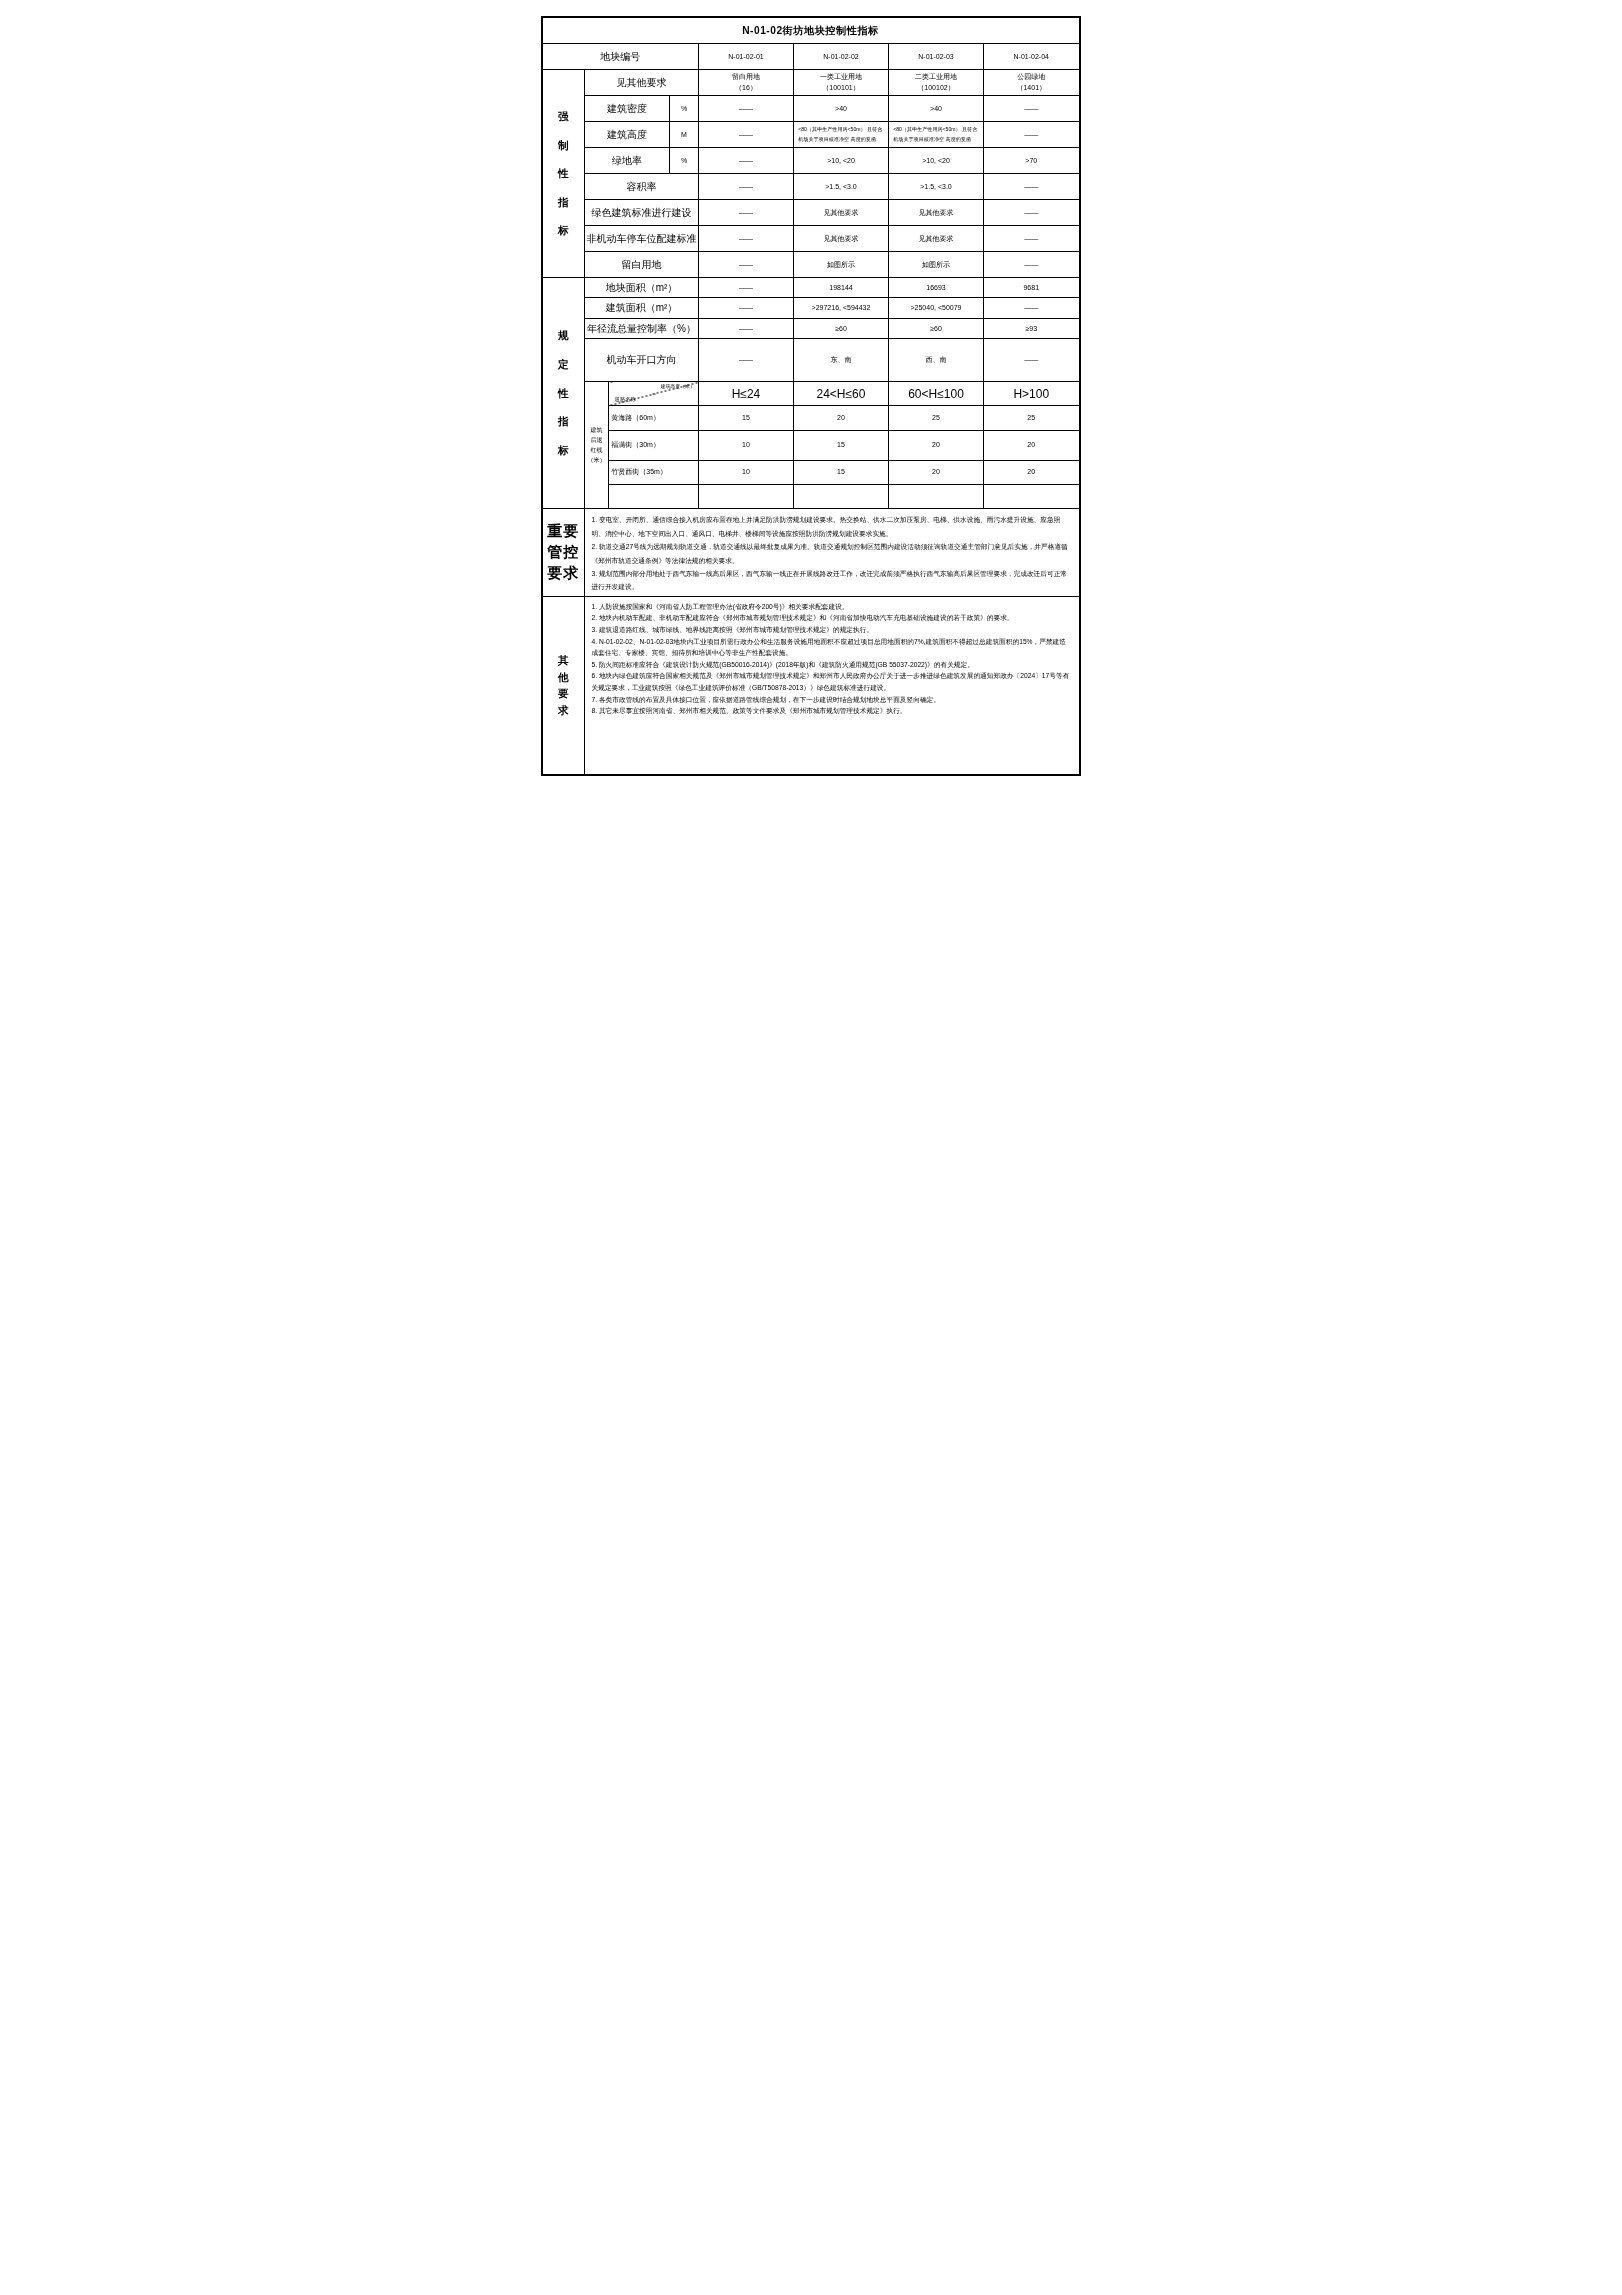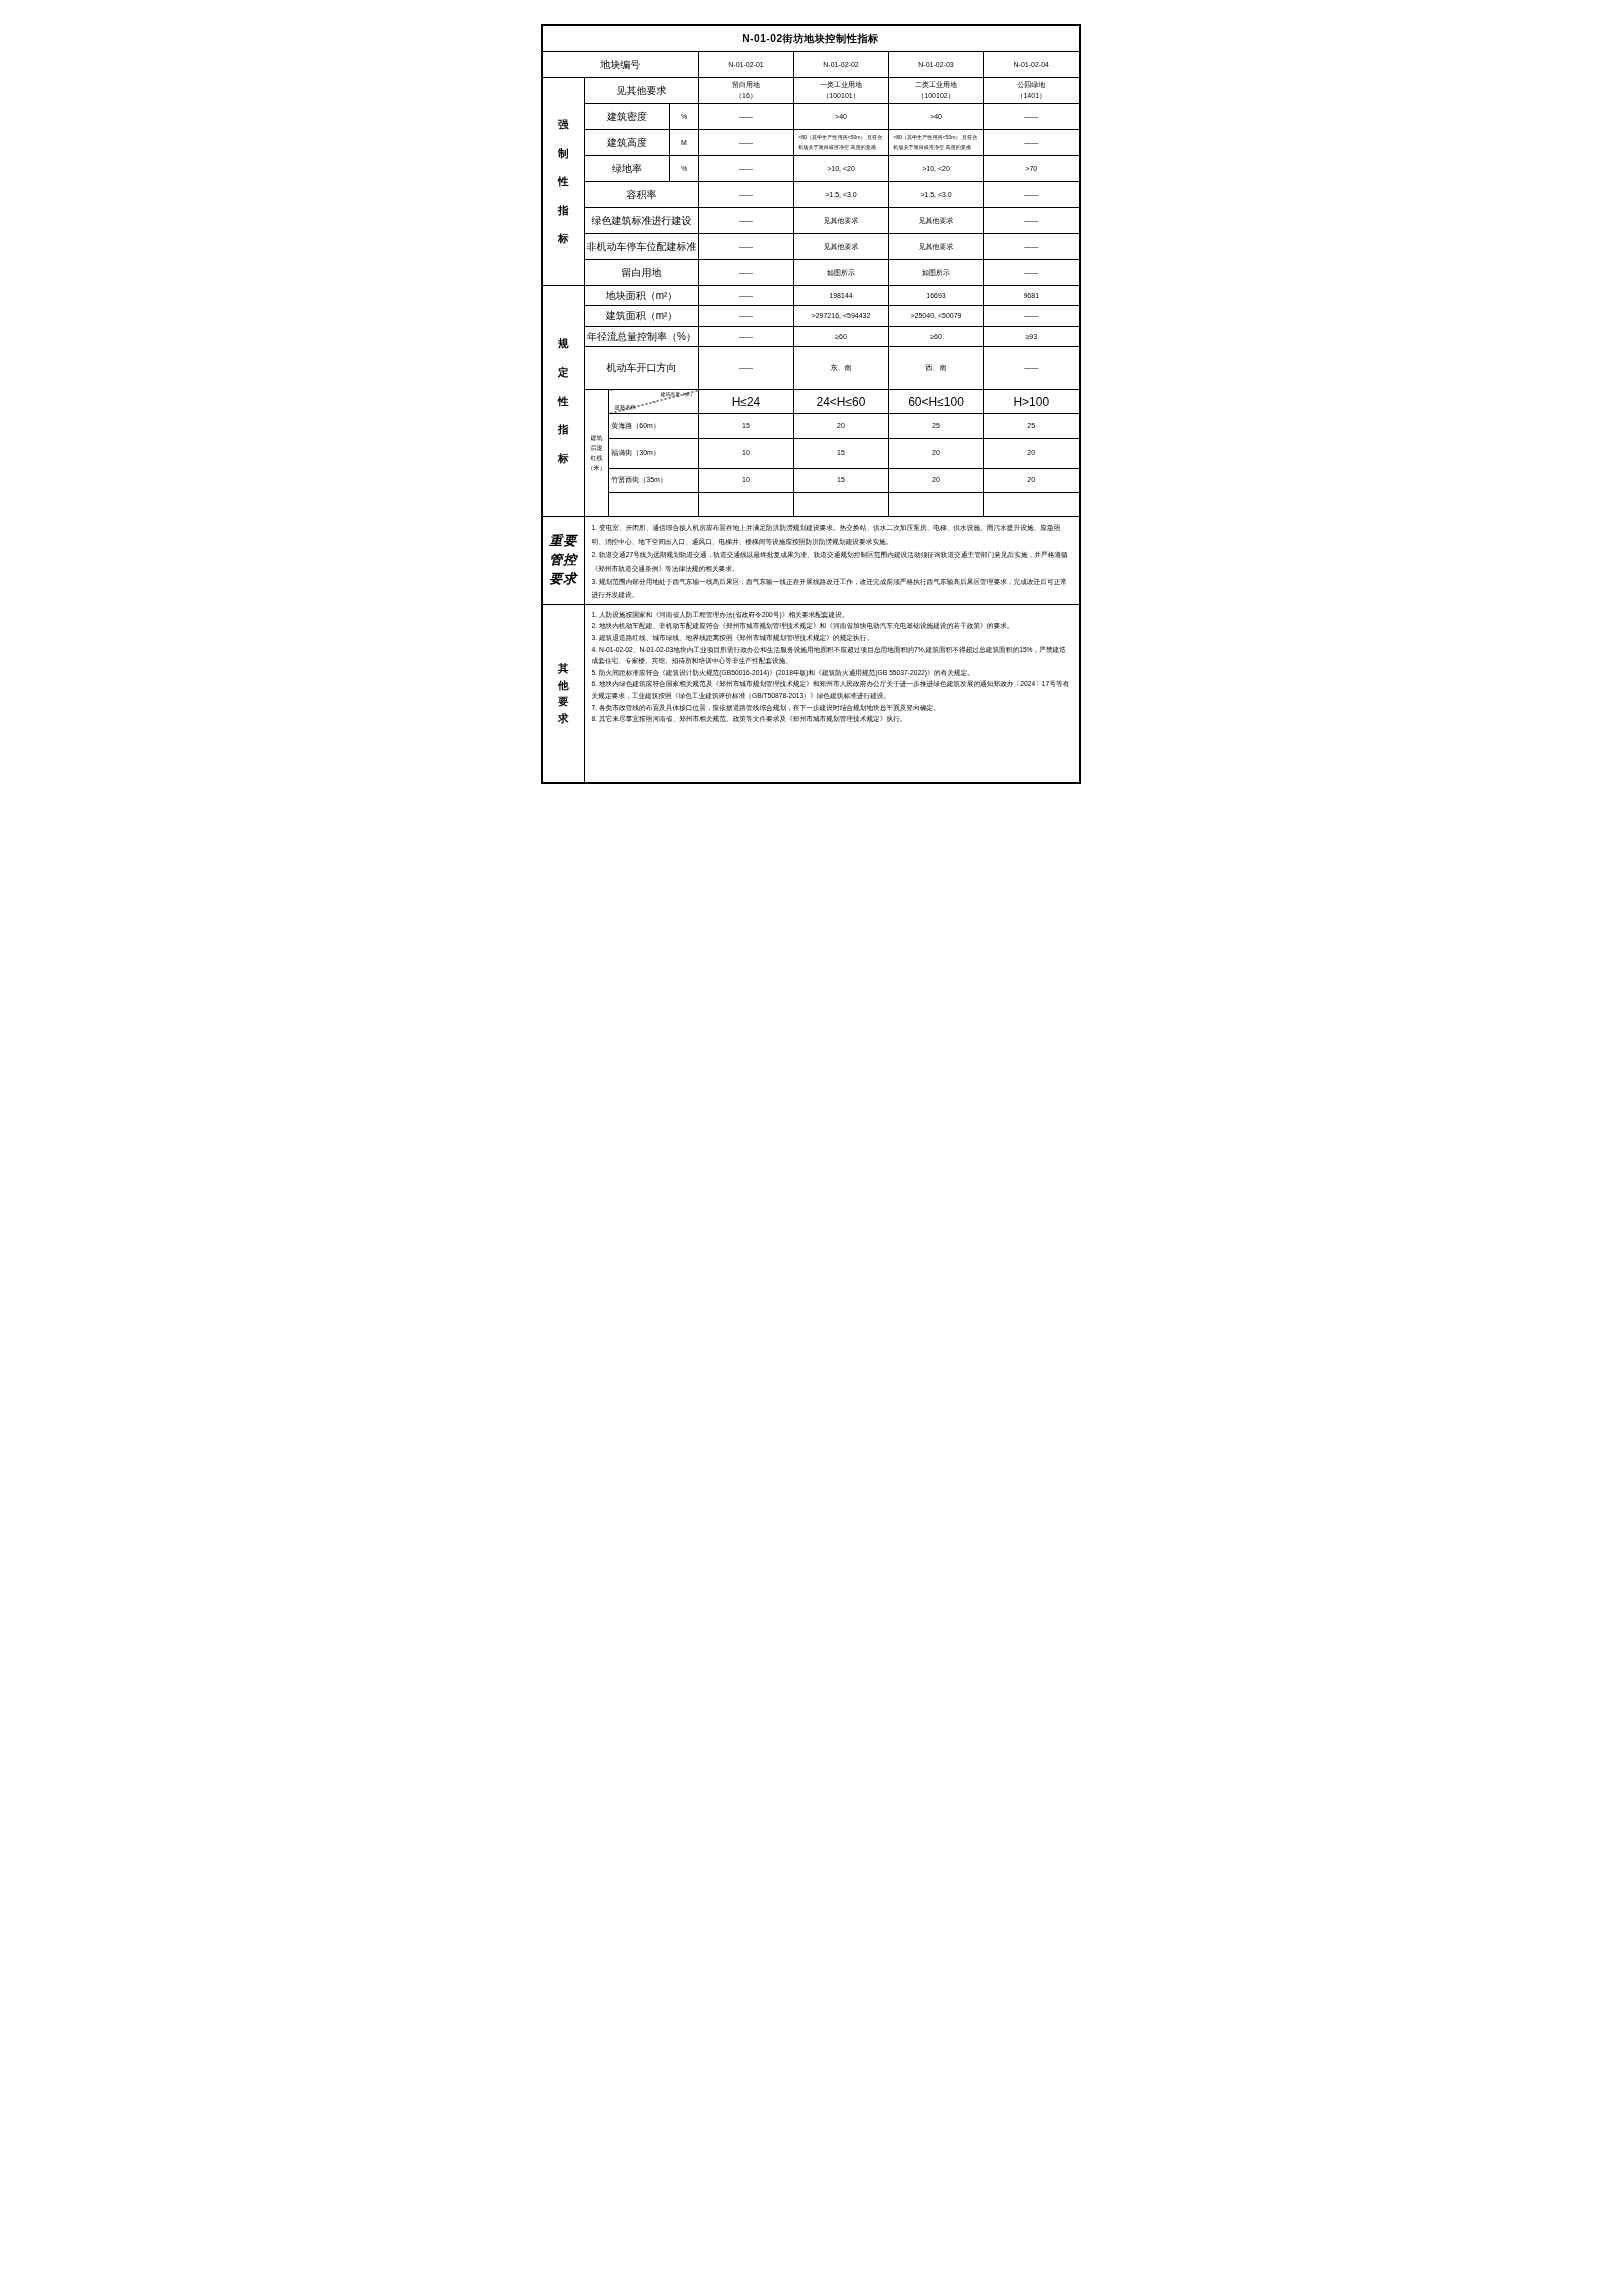--- a/index.html
+++ b/index.html
@@ -1,37 +1,37 @@
 <!DOCTYPE html>
 <html style="font-size:7.4px"><head>
 <meta charset="utf-8">
 <style>
   html,body{margin:0;padding:0;background:#fff;}
   body{font-family:"Liberation Sans","DejaVu Sans",sans-serif;color:#000;}
-  .sheet{width:541px;margin:16px auto;padding:7.9px 0 12px 0;}
+  .sheet{width:541px;margin:8px auto;padding:7.9px 0 12px 0;}
   table.plan{border-collapse:collapse;table-layout:fixed;width:539px;border:2.8px solid #000;}
   td{border:0.7px solid #000;border-top-width:1.4px;border-bottom-width:1.4px;
      vertical-align:middle;text-align:center;padding:0.9px;overflow:hidden;
      font-size:7px;line-height:1.35;}
   .title-cell{font-size:10.2px;font-weight:bold;letter-spacing:0.5px;}
   .big{font-size:7.9px;}
   .lbl{font-size:10px;}
   .unit{font-size:7px;}
   .val{font-size:7px;}
   .pre{white-space:pre-line;font-size:7px;line-height:1.5;}
   .vsmall{font-size:5.1px;text-align:left;vertical-align:middle;padding:1.9px 4.2px;line-height:1.95;}
   .hdrcol{font-size:12px;}
   .road{text-align:left;padding-left:2.3px;font-size:7px;}
   .group-cell{vertical-align:middle;}
   .vchars{display:flex;flex-direction:column;align-items:center;justify-content:center;gap:18px;}
   .vchars span{font-size:10.6px;font-weight:bold;line-height:1;}
   .vlines{display:flex;flex-direction:column;align-items:center;justify-content:center;gap:1.9px;}
   .vlines span{font-size:6px;line-height:1.35;}
   .ctrl-lines{display:flex;flex-direction:column;align-items:center;justify-content:center;gap:4.6px;}
-  .ctrl-lines span{font-size:13px;font-weight:bold;line-height:1.1;letter-spacing:0.9px;font-style:italic;}
+  .ctrl-lines span{font-size:15px;font-weight:bold;line-height:1.1;letter-spacing:0.9px;}
   .other-chars{display:flex;flex-direction:column;align-items:center;justify-content:center;gap:6px;}
   .other-chars span{font-size:10.6px;font-weight:bold;line-height:1;}
   .text-cell{vertical-align:top;text-align:left;padding:4.2px 6.5px 1.9px 6.5px;}
   .text-cell p{margin:0;font-size:6.7px;}
   .ctrl-text p{line-height:13.4px;}
   .other-text p{line-height:11.6px;}
   .diag{position:relative;padding:0;
         background:linear-gradient(to bottom right,transparent 49.4%,#000 49.4%,#000 50.6%,transparent 50.6%);}
   .diag .dtop{position:absolute;top:1.4px;right:3.2px;font-size:4.9px;}
   .diag .dbot{position:absolute;bottom:1.9px;left:5.6px;font-size:5.3px;}

